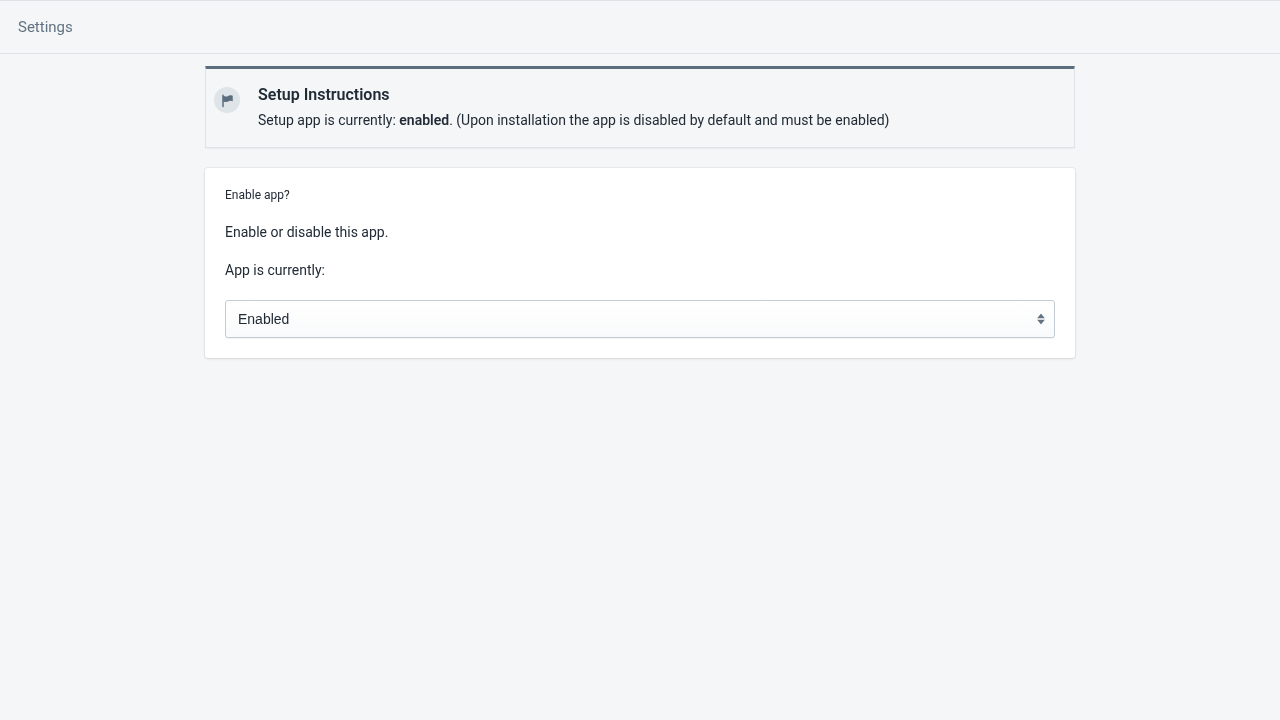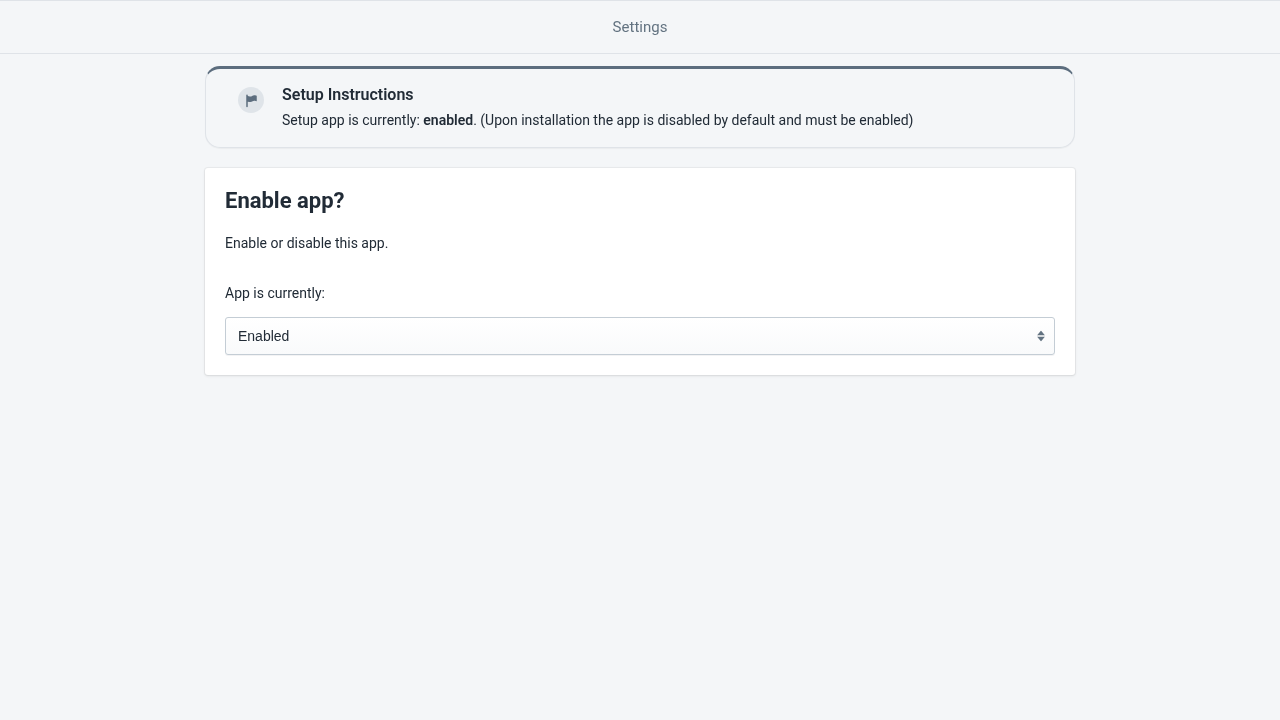--- a/index.html
+++ b/index.html
@@ -18,21 +18,20 @@
     }
     
     .top-bar {
       height: 54px;
       background-color: #f4f6f8;
       border-bottom: 1px solid #dfe3e8;
       border-top: 1px solid #dfe3e8;
       display: flex;
       align-items: center;
       padding: 0 18px;
-      justify-content: center;
     }
     
     .top-bar-title {
       font-size: 15px;
       color: #637381;
       font-weight: 400;
     }
     
     .main-content {
       max-width: 870px;
@@ -59,22 +58,22 @@
     .page-title {
       font-size: 26px;
       font-weight: 600;
       color: #212b36;
     }
     
     .info-card {
       background-color: #f4f6f8;
       border: 1px solid #dfe3e8;
       border-top: 3px solid #5c6d7e;
-      border-radius: 15px;
-      padding: 16px 32px;
+      border-radius: 1px;
+      padding: 16px 8px;
       display: flex;
       gap: 18px;
       align-items: flex-start;
       box-shadow: 0 1px 1px rgba(0,0,0,0.04);
     }
     
     .info-icon-wrapper {
       width: 26px;
       height: 26px;
       background-color: #dfe4e9;
@@ -109,36 +108,36 @@
     
     .settings-card {
       background-color: #ffffff;
       border-radius: 3px;
       box-shadow: 0 0 0 1px rgba(63,63,68,0.05), 0 1px 3px 0 rgba(63,63,68,0.12);
       margin-top: 20px;
       padding: 20px;
     }
     
     .card-title {
-      font-size: 22px;
-      font-weight: 700;
+      font-size: 12px;
+      font-weight: 400;
       color: #212b36;
       margin-bottom: 22px;
     }
     
     .card-description {
       font-size: 14px;
       color: #212b36;
-      margin-bottom: 34px;
+      margin-bottom: 22px;
     }
     
     .select-label {
       font-size: 14px;
       color: #212b36;
-      margin-bottom: 16px;
+      margin-bottom: 22px;
       display: block;
     }
     
     .select-wrapper {
       position: relative;
       width: 100%;
     }
     
     .select-field {
       width: 100%;

